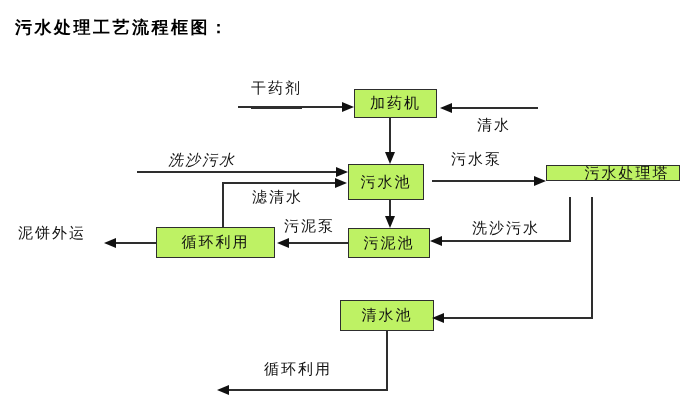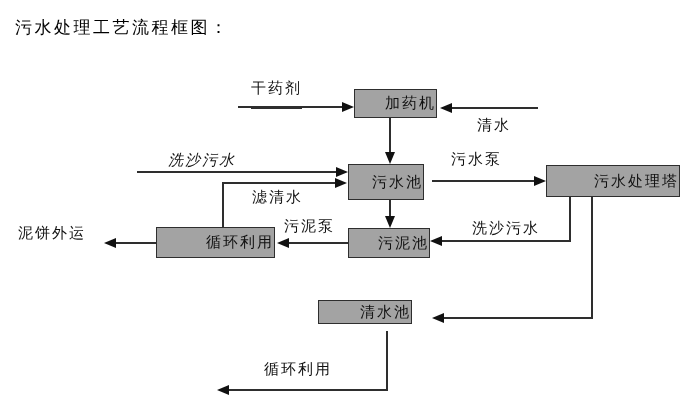--- a/index.html
+++ b/index.html
@@ -4,27 +4,27 @@
 <style>
   html,body{margin:0;padding:0;}
   body{
     width:700px;height:420px;background:#ffffff;
     font-family:"DejaVu Sans",sans-serif;color:#1a1a1a;
     position:relative;overflow:hidden;
   }
   .canvas{position:absolute;left:0;top:0;width:700px;height:420px;}
   .title{
     position:absolute;left:15px;top:16px;
-    font-size:17px;font-weight:normal;letter-spacing:2.5px;color:#000;
+    font-size:17px;font-weight:bold;letter-spacing:2.5px;color:#000;
     white-space:nowrap;
   }
   .node{
     position:absolute;box-sizing:border-box;
-    border:1.5px solid #2e2e2e;background:#a3a3a3;
-    display:flex;align-items:center;justify-content:flex-end;
+    border:1.5px solid #2e2e2e;background:#bef264;
+    display:flex;align-items:center;justify-content:center;
     font-size:15px;letter-spacing:2px;color:#111;white-space:nowrap;
   }
   .elabel{
     position:absolute;font-size:15px;letter-spacing:2px;color:#111;
     white-space:nowrap;
   }
   .elabel.u{border-bottom:1.5px solid #2e2e2e;padding-bottom:10px;text-align:right;}
   .hl,.vl{position:absolute;background:#2e2e2e;}
   .hl{height:1.5px;}
   .vl{width:1.5px;}
@@ -39,30 +39,30 @@
 <div class="canvas">
 
   <div class="title">污水处理工艺流程框图：</div>
 
   <div class="node" style="left:354px;top:89px;width:83px;height:29px;">
     <span>加药机</span>
   </div>
   <div class="node" style="left:348px;top:164px;width:76px;height:36px;">
     <span>污水池</span>
   </div>
-  <div class="node" style="left:546px;top:165px;width:134px;height:32px;padding-left:28px;">
+  <div class="node" style="left:546px;top:165px;width:134px;height:16px;padding-left:28px;">
     <span>污水处理塔</span>
   </div>
   <div class="node" style="left:348px;top:228px;width:82px;height:30px;">
     <span>污泥池</span>
   </div>
   <div class="node" style="left:156px;top:227px;width:119px;height:31px;">
     <span>循环利用</span>
   </div>
-  <div class="node" style="left:318px;top:300px;width:94px;height:24px;">
+  <div class="node" style="left:340px;top:300px;width:94px;height:31px;">
     <span>清水池</span>
   </div>
 
   <div class="elabel u" style="left:251px;top:79px;">干药剂</div>
   <div class="hl" style="left:238px;top:106px;width:105px;"></div>
   <div class="ar" style="left:342px;top:102px;"></div>
 
   <div class="elabel" style="left:477px;top:82px;margin-top:34px;">清水</div>
   <div class="hl" style="left:452px;top:107px;width:86px;"></div>
   <div class="al" style="left:440px;top:103px;"></div>

